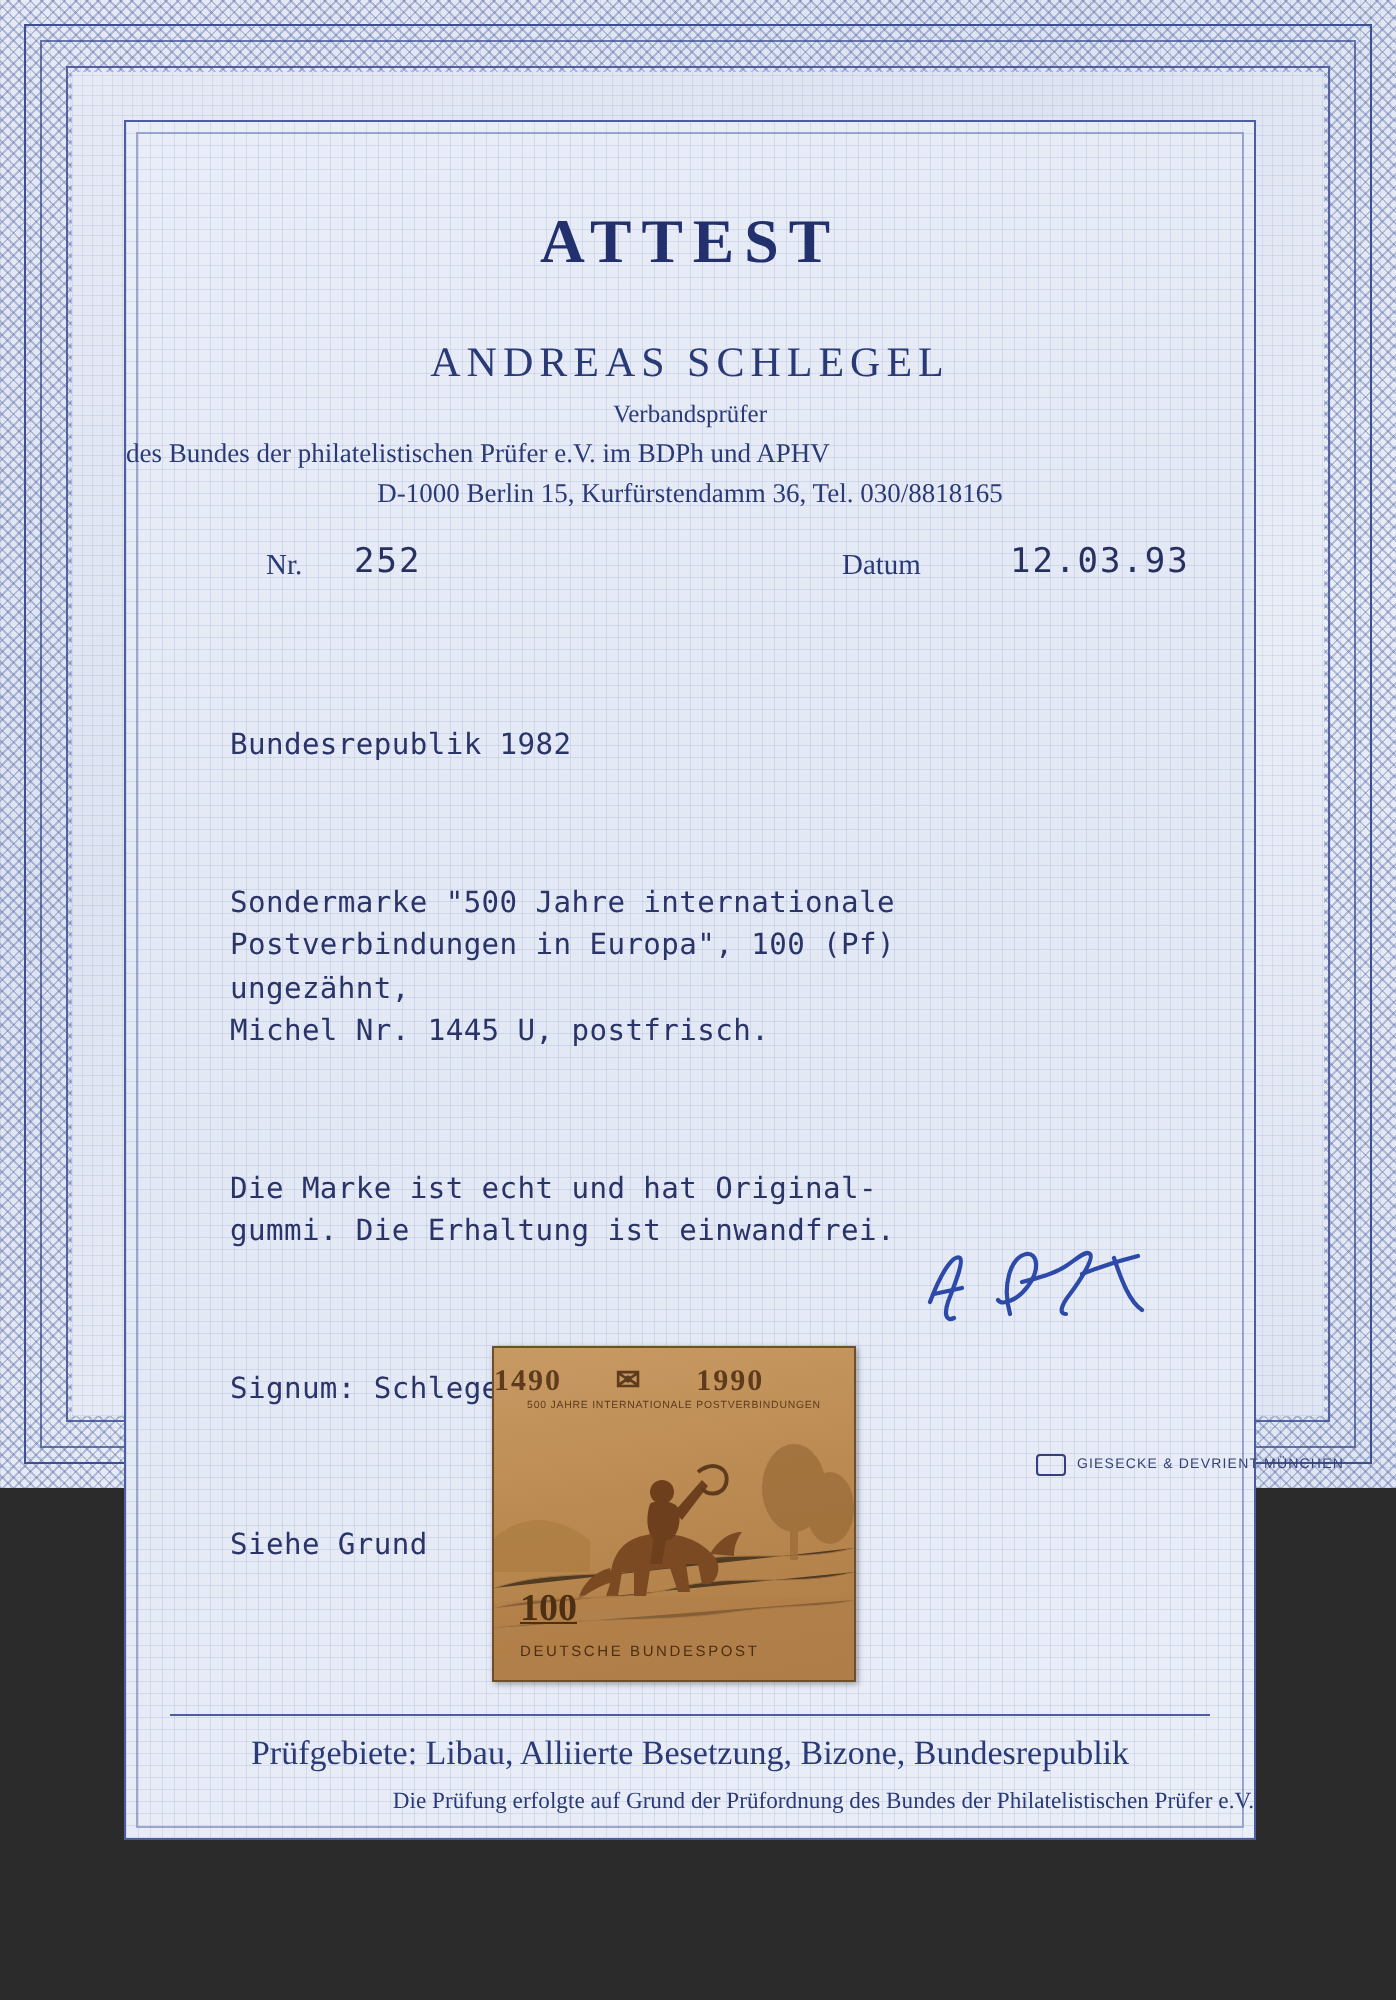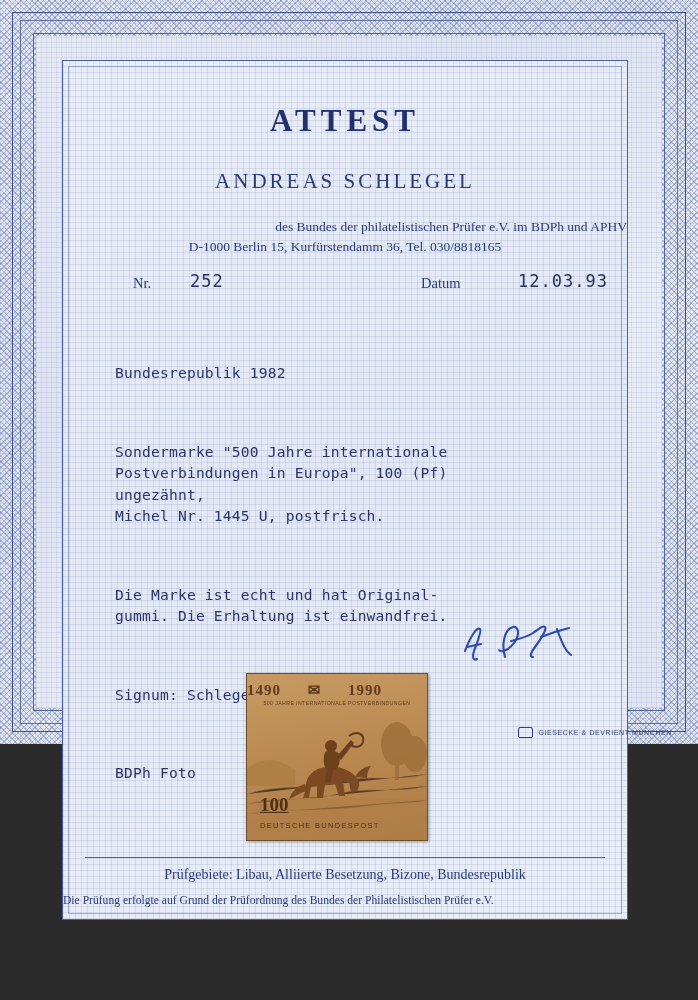--- a/index.html
+++ b/index.html
@@ -102,21 +102,21 @@
     top: 139px;
     text-align: center;
     font-family: "Liberation Serif", serif;
     font-size: 12.5px;
     color: #2a3a77;
   }
   .examiner-assoc {
     position: absolute;
     left: 0; right: 0;
     top: 158px;
-    text-align: right;
+    text-align: left;
     font-family: "Liberation Serif", serif;
     font-size: 13.5px;
     color: #2a3a77;
   }
   .examiner-address {
     position: absolute;
     left: 0; right: 0;
     top: 178px;
     text-align: center;
     font-family: "Liberation Serif", serif;
@@ -137,21 +137,20 @@
     font-family: "Liberation Serif", serif;
     font-size: 14.5px;
     color: #2a3a77;
   }
   .meta-value {
     position: absolute;
     font-family: "DejaVu Sans Mono", monospace;
     font-size: 17px;
     color: #27305f;
     letter-spacing: 1px;
-    padding-left: 13px;
   }
   .nr-label  { left: 0px;  top: 6px; }
   .nr-value  { left: 44px; top: 2px; }
   .dt-label  { left: 288px; top: 6px; }
   .dt-value  { left: 372px; top: 2px; }
 
   
   .body-text {
     position: absolute;
     left: 52px;
@@ -236,28 +235,28 @@
     left: 22px; right: 22px;
     top: 796px;
     border-top: 1px solid #4a5ea0;
   }
   .footer-line1 {
     position: absolute;
     left: 0; right: 0;
     top: 806px;
     text-align: center;
     font-family: "Liberation Serif", serif;
-    font-size: 14px;
+    font-size: 17px;
     color: #2a3a77;
   }
   .footer-line2 {
     position: absolute;
     left: 0; right: 0;
     top: 833px;
-    text-align: left;
+    text-align: right;
     font-family: "Liberation Serif", serif;
     font-size: 11.6px;
     color: #2a3a77;
   }
 
   
   .printer-mark {
     position: absolute;
     right: 26px;
     bottom: 6px;
@@ -287,40 +286,41 @@
   <div class="border-rule br1"></div>
   <div class="border-rule br2"></div>
   <div class="border-rule br3"></div>
 
   <div class="inner-panel">
     <div class="inner-panel-rule"></div>
 
     <div class="title">ATTEST</div>
 
     <div class="examiner-name">ANDREAS SCHLEGEL</div>
+    <div class="examiner-role">Verbandsprüfer</div>
     <div class="examiner-assoc">des Bundes der philatelistischen Prüfer e.V. im BDPh und APHV</div>
     <div class="examiner-address">D-1000 Berlin 15, Kurfürstendamm 36, Tel. 030/8818165</div>
 
     <div class="meta-row">
       <span class="meta-label nr-label">Nr.</span>
       <span class="meta-value nr-value">252</span>
       <span class="meta-label dt-label">Datum</span>
       <span class="meta-value dt-value">12.03.93</span>
     </div>
 
     <div class="body-text">
       <div class="para">Bundesrepublik 1982</div>
       <div class="para">Sondermarke "500 Jahre internationale
 Postverbindungen in Europa", 100 (Pf)
 ungezähnt,
 Michel Nr. 1445 U, postfrisch.</div>
       <div class="para">Die Marke ist echt und hat Original-
 gummi. Die Erhaltung ist einwandfrei.</div>
       <div class="para">Signum: Schlegel BPP</div>
-      <div class="para">BDPh Foto</div>
+      <div class="para">Siehe Grund</div>
     </div>
 
     <svg class="signature" viewBox="0 0 150 60">
       <g fill="none" stroke="#2d4aa8" stroke-width="2.1" stroke-linecap="round">
         <path d="M4,34 C10,18 16,10 19,12 C21,14 16,26 13,34 C11,40 12,44 16,42"></path>
         <path d="M6,30 L20,27"></path>
         <path d="M44,40 C40,26 44,12 52,10 C58,9 59,18 53,26 C48,33 40,36 38,33"></path>
         <path d="M50,24 C58,22 66,20 72,16 C78,12 82,8 84,10 C86,12 80,22 74,30 C70,35 68,40 72,40"></path>
         <path d="M80,20 C90,16 100,13 108,11"></path>
         <path d="M96,12 C100,24 104,34 110,38"></path>

